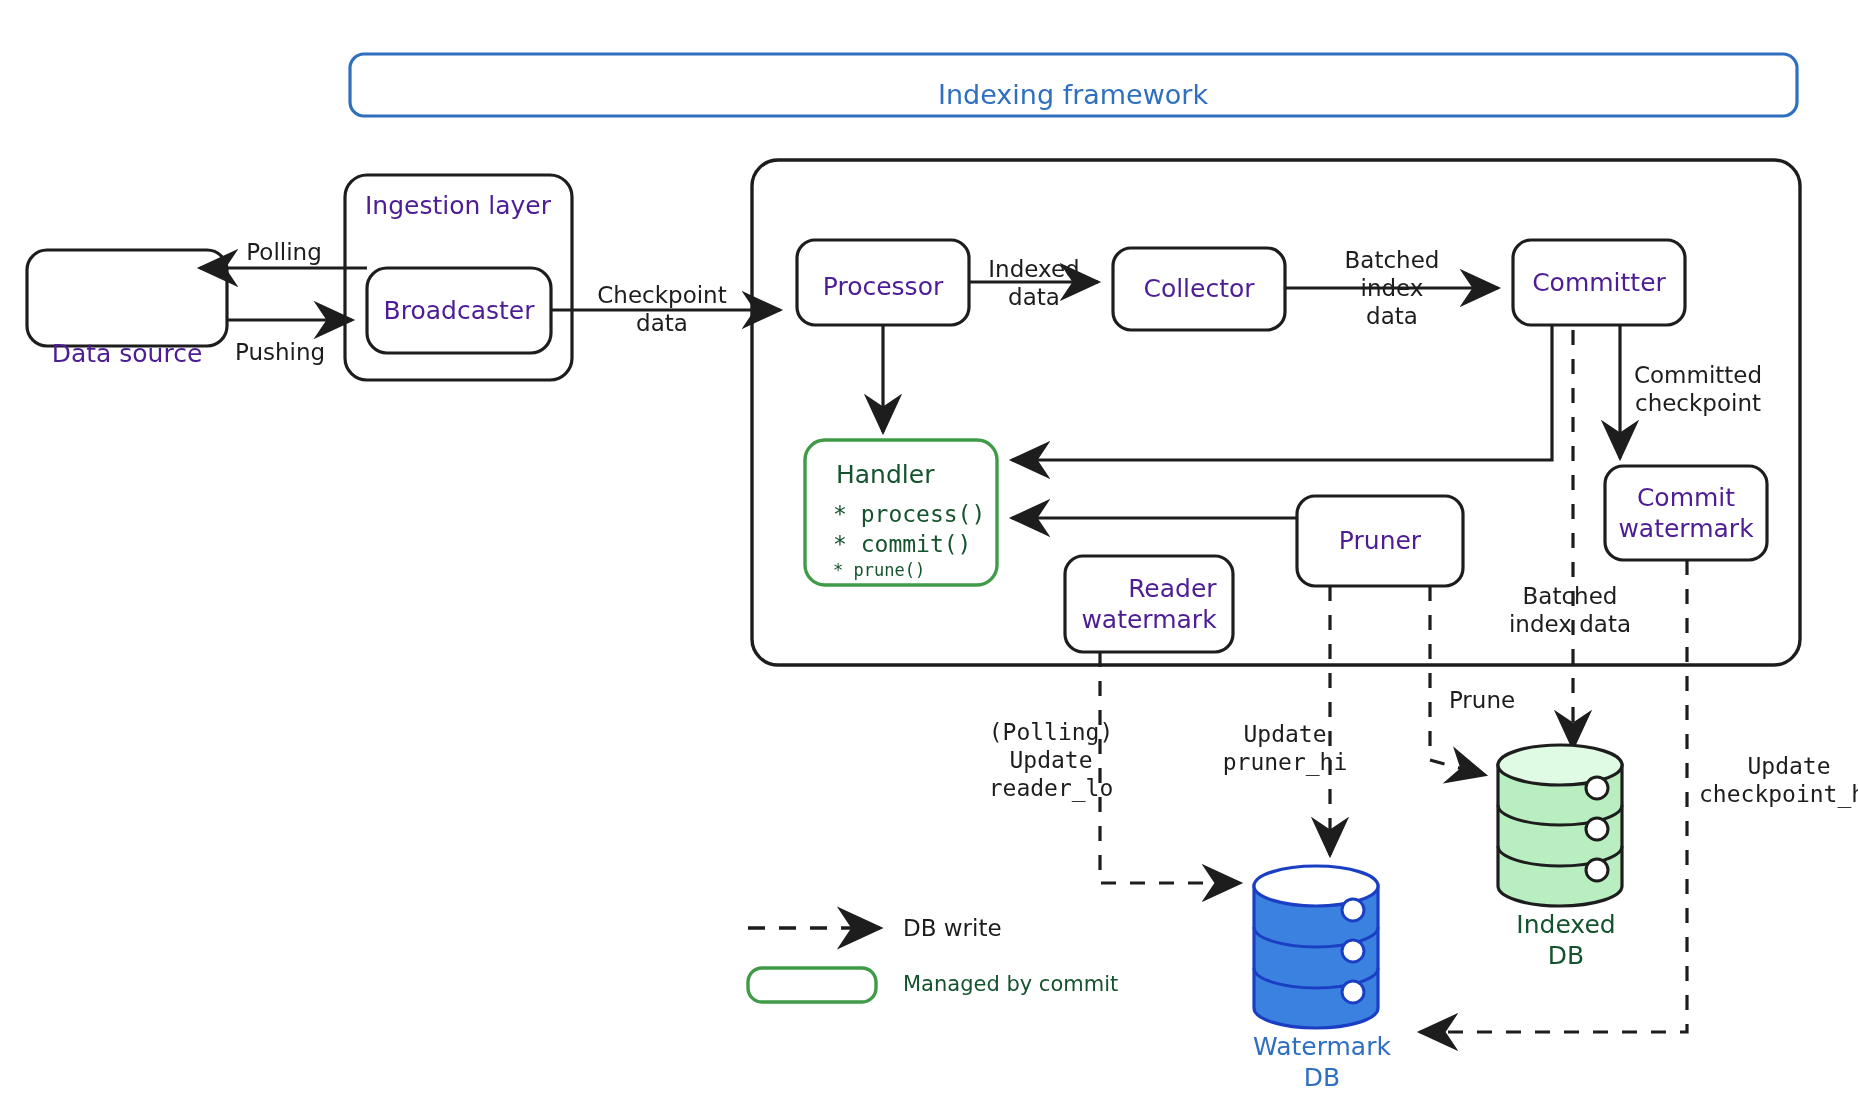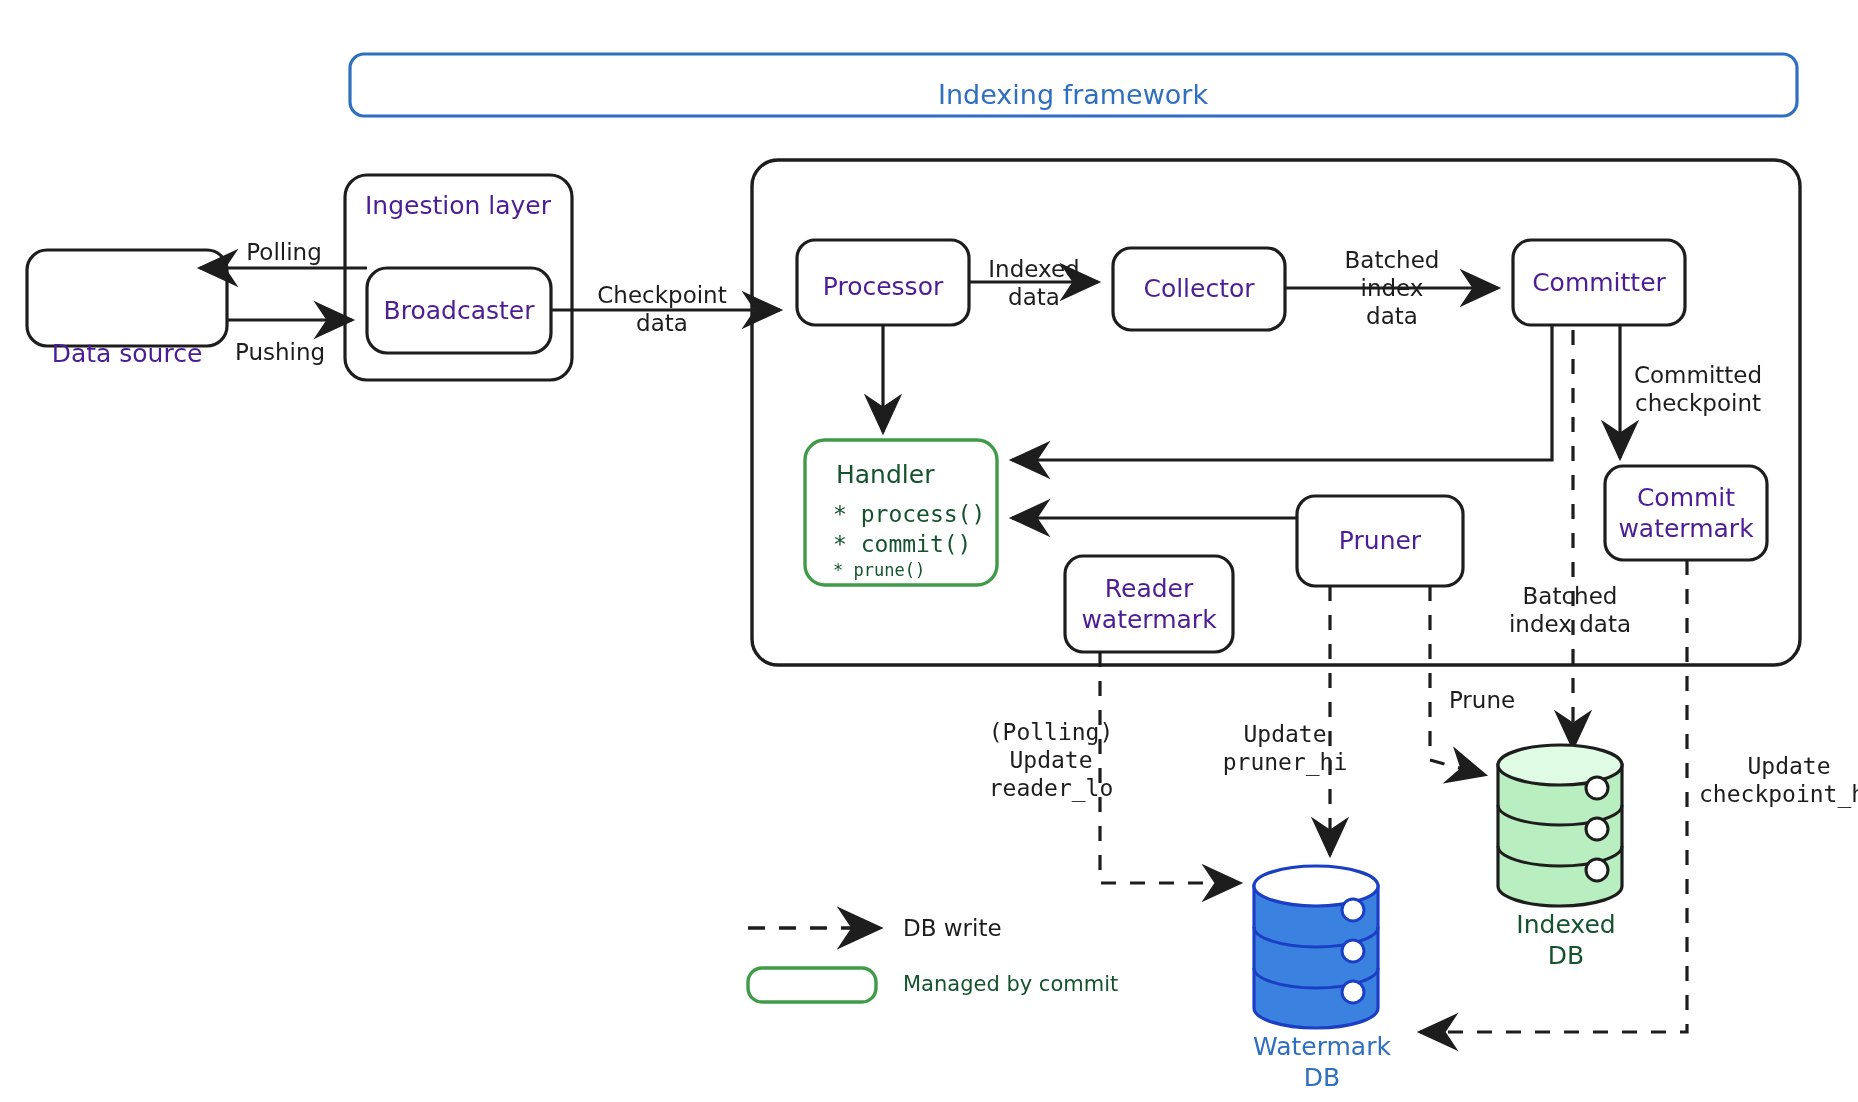--- a/index.html
+++ b/index.html
@@ -106,21 +106,21 @@
 <div class="lbl hand node-text ctr" style="left:458px;top:206px;">Ingestion layer</div>
 
 
 <div class="lbl hand node-text ctr" style="left:127px;top:310px;margin-top:44px;">Data source</div>
 <div class="lbl hand node-text ctr" style="left:459px;top:311px;">Broadcaster</div>
 <div class="lbl hand node-text ctr" style="left:883px;top:287px;">Processor</div>
 <div class="lbl hand node-text ctr" style="left:1199px;top:289px;">Collector</div>
 <div class="lbl hand node-text ctr" style="left:1599px;top:283px;">Committer</div>
 <div class="lbl hand node-text ctr" style="left:1686px;top:513px;">Commit
 watermark</div>
-<div class="lbl hand node-text ctr" style="left:1149px;top:604px;">Reader
+<div class="lbl hand node-text ctr" style="left:1149px;top:604px;text-align:right;">Reader
 watermark</div>
 <div class="lbl hand node-text ctr" style="left:1380px;top:541px;">Pruner</div>
 
 <div class="lbl hand node-text green-text" style="left:836px;top:460px;text-align:left;">Handler</div>
 <div class="lbl mono green-text" style="left:833px;top:500px;text-align:left;font-size:23px;">* process()</div>
 <div class="lbl mono green-text" style="left:833px;top:530px;text-align:left;font-size:23px;">* commit()</div>
 <div class="lbl mono green-text" style="left:833px;top:560px;text-align:left;font-size:17px;">* prune()</div>
 
 <div class="lbl hand edge-text ctr" style="left:284px;top:252px;">Polling</div>
 <div class="lbl hand edge-text ctr" style="left:280px;top:352px;">Pushing</div>

